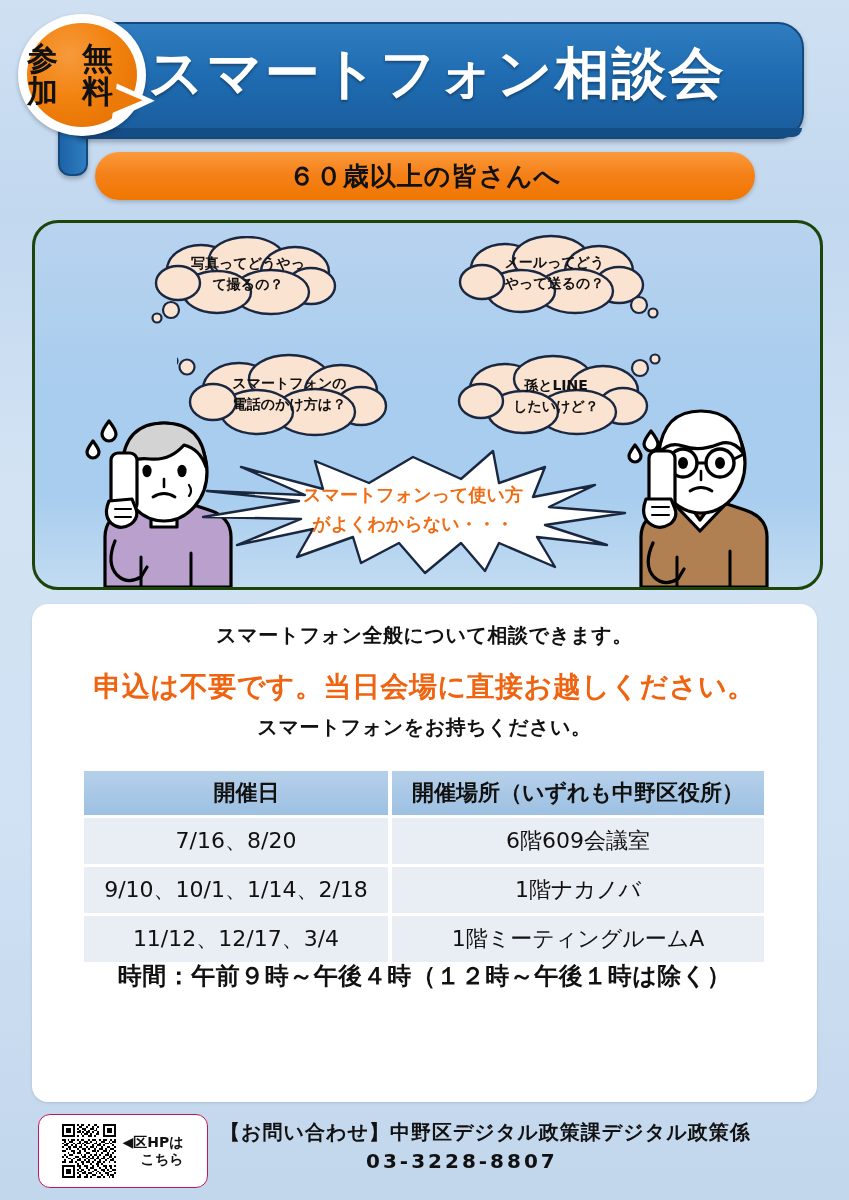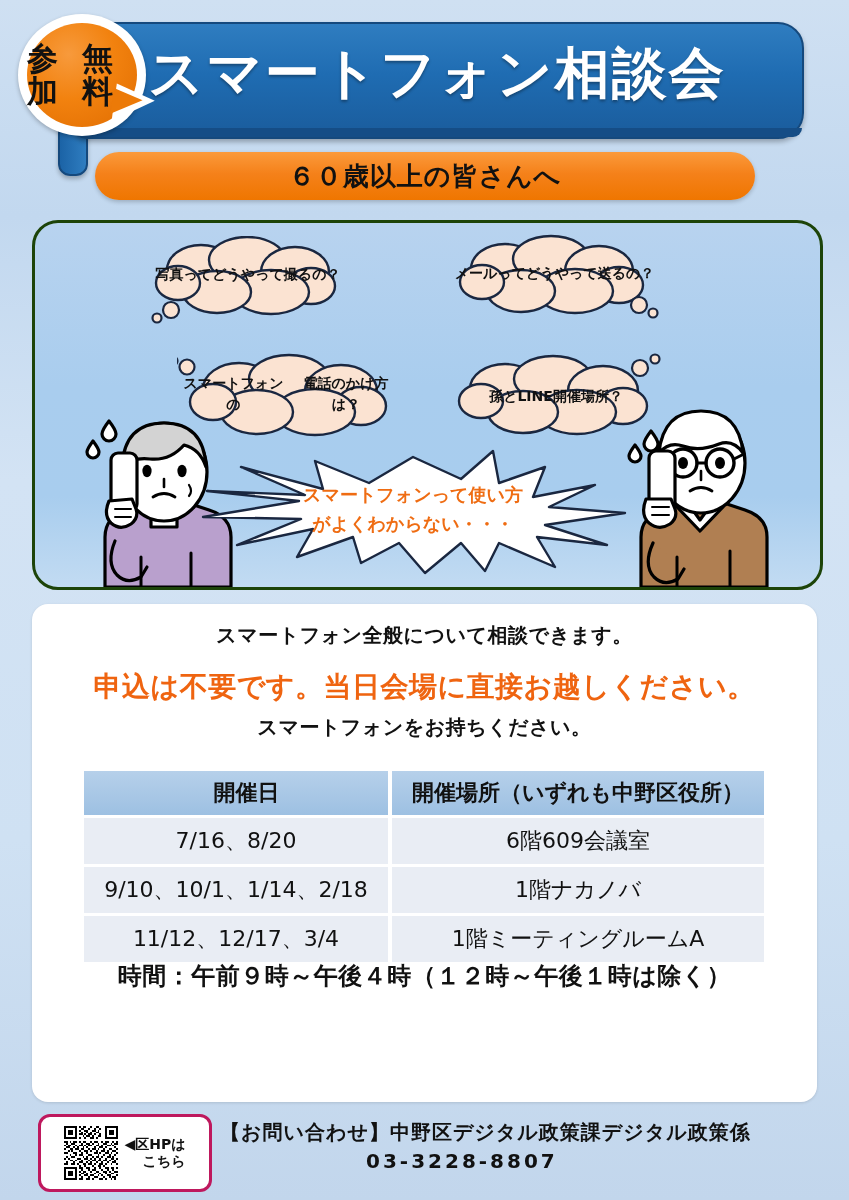--- a/index.html
+++ b/index.html
@@ -82,21 +82,21 @@
     position:absolute;left:32px;top:220px;width:785px;height:364px;
     border:3px solid #1d4409;border-radius:26px;
     background:linear-gradient(180deg,#b8d3ef 0%,#a9cdee 45%,#a8cdee 75%,#c2dbf2 100%);
     overflow:hidden;
   }
 
   .bubble{position:absolute;}
   .bubble svg{display:block;}
   .bubble-txt{
     position:absolute;left:0;top:0;width:100%;height:100%;
-    display:flex;flex-direction:row;align-items:center;justify-content:center;
+    display:flex;flex-direction:column;align-items:center;justify-content:center;
     font-size:14px;font-weight:700;color:#111;line-height:1.5;text-align:center;
     pointer-events:none;
   }
 
   
   .burst{position:absolute;left:188px;top:443px;width:440px;height:130px;z-index:4;}
   .burst-txt{
     position:absolute;left:0;top:0;width:100%;height:100%;
     display:flex;flex-direction:column;align-items:center;justify-content:center;
     color:#ef6c12;font-size:18px;font-weight:700;line-height:1.6;
@@ -136,21 +136,21 @@
   }
   .note{
     position:absolute;left:0;top:416px;width:100%;text-align:center;
     font-size:16px;font-weight:700;color:#ef6410;line-height:1.65;
   }
 
   
   .footer{position:absolute;left:32px;top:1112px;width:785px;height:78px;}
   .qr-box{
     position:absolute;left:6px;top:2px;width:168px;height:72px;
-    background:#ffffff;border:3px solid #be185d;border-radius:12px;
+    background:#ffffff;border:1px solid #be185d;border-radius:12px;
     display:flex;align-items:center;justify-content:center;gap:6px;
   }
   .qr-img{width:54px;height:54px;display:block;}
   .qr-label{
     font-size:14px;font-weight:700;color:#111;line-height:1.25;text-align:left;
   }
   .qr-label .r2{display:block;text-align:right;}
   .contact{
     position:absolute;left:188px;top:6px;width:600px;
     font-size:20px;font-weight:700;color:#111;line-height:1.45;letter-spacing:1px;
@@ -262,21 +262,21 @@
           <ellipse cx="76" cy="61" rx="35" ry="21"></ellipse>
           <ellipse cx="34" cy="50" rx="22" ry="17"></ellipse>
         </g>
         <g fill="#fbe3d2" stroke="#1a2740" stroke-width="2.2">
           <circle cx="193" cy="17" r="8"></circle>
           <circle cx="208" cy="8" r="4.5"></circle>
         </g>
       </svg>
       <div class="bubble-txt" style="top:-4px;">
         <span>孫とLINE</span>
-        <span>開催場所？</span>
+        <span>したいけど？</span>
       </div>
     </div>
 
     <svg class="person-left" style="position:absolute;left:44px;top:182px;" width="170" height="182" viewBox="0 0 170 182">
       <g stroke="#000" stroke-width="3.2" stroke-linejoin="round" stroke-linecap="round">
 
         <path d="M30 16 q7 9 7 13 a7 7 0 0 1-14 0 q0-4 7-13z" fill="#fff"></path>
         <path d="M14 36 q6 8 6 11 a6 6 0 0 1-12 0 q0-3 6-11z" fill="#fff"></path>
 
         <path d="M26 182 V132 q0-20 22-27 l24-8 h34 l24 8 q22 7 22 27 V182 Z" fill="#b9a0cd"></path>

